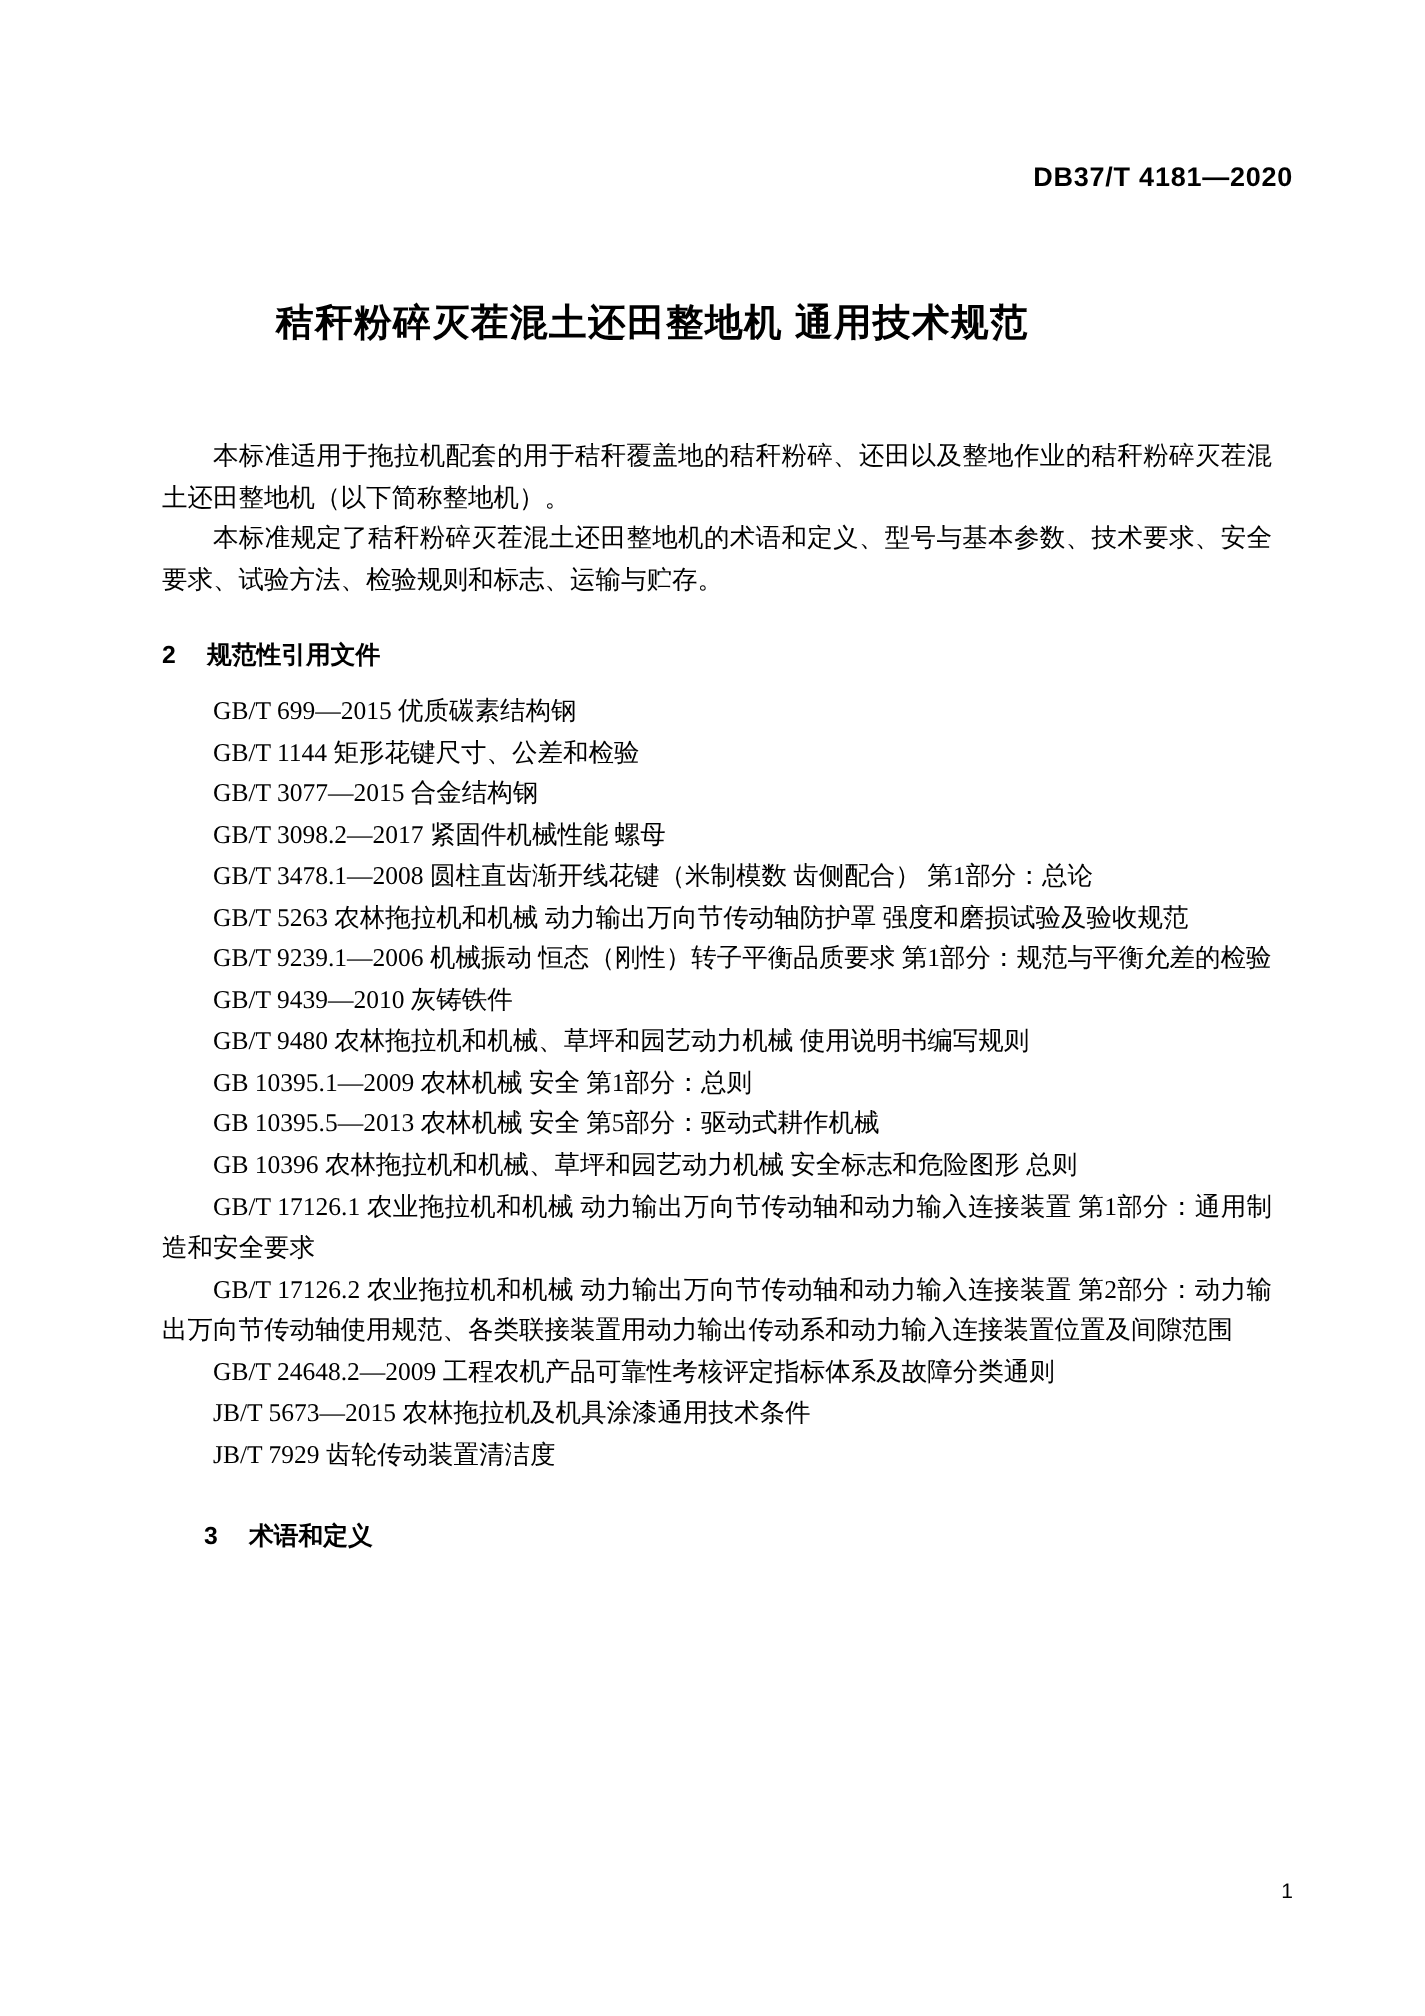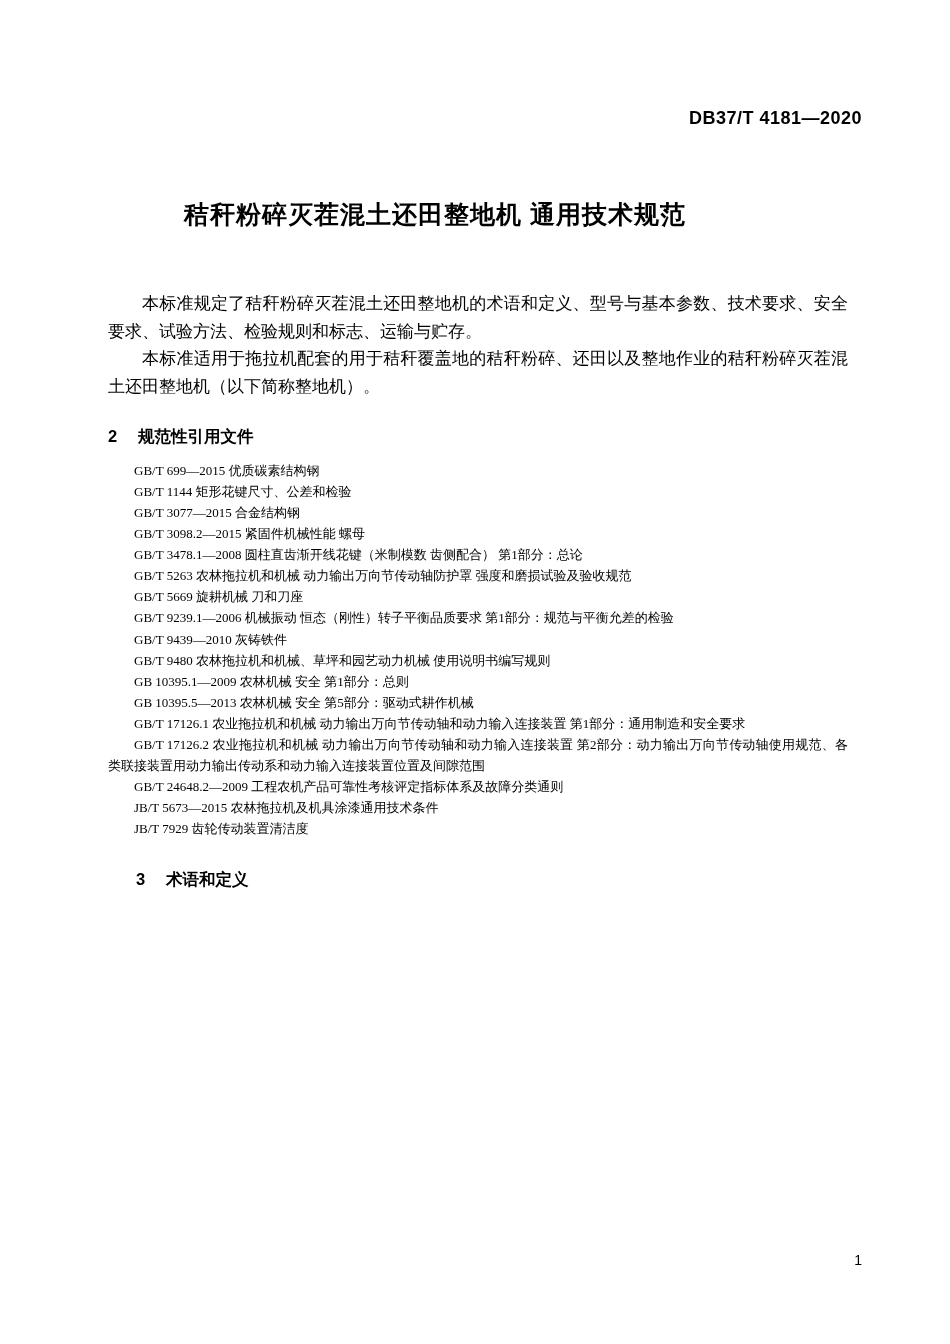--- a/index.html
+++ b/index.html
@@ -64,21 +64,21 @@
     text-indent: 2em;
     text-align: justify;
     margin: 0;
   }
   .ref-list {
     margin: 0;
     padding: 0;
     list-style: none;
   }
   .ref-list li {
-    font-size: 13px;
+    font-size: 17px;
     line-height: 1.62;
     text-indent: 2em;
     text-align: justify;
   }
   .page-num {
     position: absolute;
     bottom: 76px;
     right: 88px;
     font-family: "Liberation Sans", sans-serif;
     font-size: 14px;
@@ -92,40 +92,40 @@
 <body>
 
 <div class="page">
 
   <div class="header-code">DB37/T 4181—2020</div>
 
   <div class="doc-title">秸秆粉碎灭茬混土还田整地机  通用技术规范</div>
 
   <div class="content">
 
+    <p class="para">本标准适用于拖拉机配套的用于秸秆覆盖地的秸秆粉碎、还田以及整地作业的秸秆粉碎灭茬混土还田整地机（以下简称整地机）。</p>
     <p class="para">本标准规定了秸秆粉碎灭茬混土还田整地机的术语和定义、型号与基本参数、技术要求、安全要求、试验方法、检验规则和标志、运输与贮存。</p>
-    <p class="para">本标准适用于拖拉机配套的用于秸秆覆盖地的秸秆粉碎、还田以及整地作业的秸秆粉碎灭茬混土还田整地机（以下简称整地机）。</p>
 
     <div class="sec-head">
       <span class="num">2</span><span>规范性引用文件</span>
     </div>
 
     <ul class="ref-list">
       <li>GB/T 699—2015  优质碳素结构钢</li>
       <li>GB/T 1144  矩形花键尺寸、公差和检验</li>
       <li>GB/T 3077—2015  合金结构钢</li>
-      <li>GB/T 3098.2—2015  紧固件机械性能  螺母</li>
+      <li>GB/T 3098.2—2017  紧固件机械性能  螺母</li>
       <li>GB/T 3478.1—2008  圆柱直齿渐开线花键（米制模数 齿侧配合）  第1部分：总论</li>
       <li>GB/T 5263  农林拖拉机和机械  动力输出万向节传动轴防护罩  强度和磨损试验及验收规范</li>
-      <li>GB/T 5669  旋耕机械  刀和刀座</li>
       <li>GB/T 9239.1—2006  机械振动  恒态（刚性）转子平衡品质要求  第1部分：规范与平衡允差的检验</li>
       <li>GB/T 9439—2010  灰铸铁件</li>
       <li>GB/T 9480  农林拖拉机和机械、草坪和园艺动力机械  使用说明书编写规则</li>
       <li>GB 10395.1—2009  农林机械  安全  第1部分：总则</li>
       <li>GB 10395.5—2013  农林机械  安全  第5部分：驱动式耕作机械</li>
+      <li>GB 10396  农林拖拉机和机械、草坪和园艺动力机械  安全标志和危险图形  总则</li>
       <li>GB/T 17126.1  农业拖拉机和机械  动力输出万向节传动轴和动力输入连接装置  第1部分：通用制造和安全要求</li>
       <li>GB/T 17126.2  农业拖拉机和机械  动力输出万向节传动轴和动力输入连接装置  第2部分：动力输出万向节传动轴使用规范、各类联接装置用动力输出传动系和动力输入连接装置位置及间隙范围</li>
       <li>GB/T 24648.2—2009  工程农机产品可靠性考核评定指标体系及故障分类通则</li>
       <li>JB/T 5673—2015  农林拖拉机及机具涂漆通用技术条件</li>
       <li>JB/T 7929  齿轮传动装置清洁度</li>
     </ul>
 
     <div class="sec-head sec3">
       <span class="num">3</span><span>术语和定义</span>
     </div>

